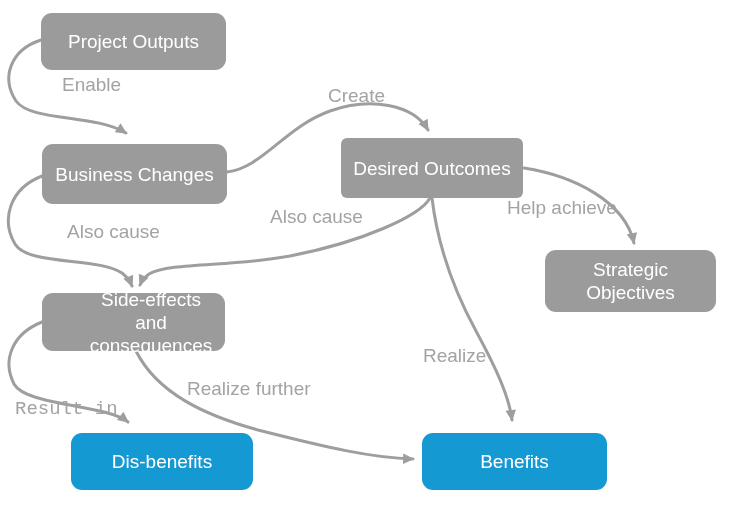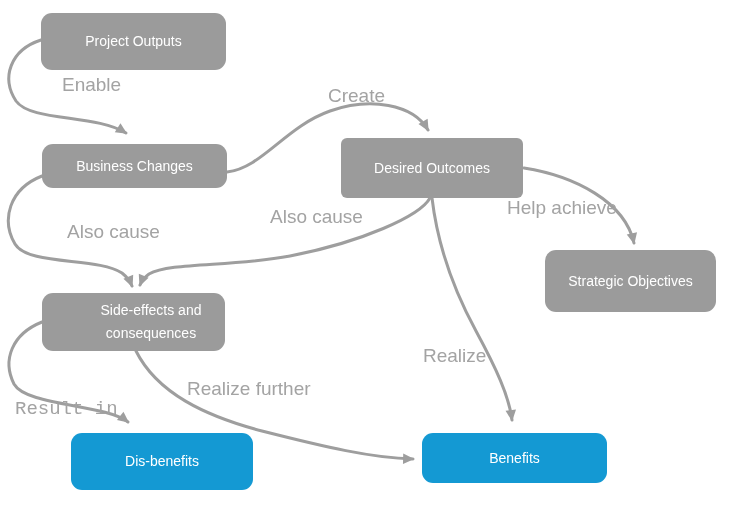--- a/index.html
+++ b/index.html
@@ -19,42 +19,42 @@
     stroke-linecap: round;
   }
   .node {
     position: absolute;
     border-radius: 11px;
     display: flex;
     align-items: center;
     justify-content: center;
     text-align: center;
     color: var(--node-text, #fff);
-    font-size: 14px;
+    font-size: 19px;
     line-height: 23px;
     padding: 0 10px;
     box-sizing: border-box;
   }
   .node.gray { background: var(--node-gray, #9b9b9b); }
   .node.blue { background: var(--node-blue, #1499d3); }
   .edge-label {
     position: absolute;
     font-size: 19px;
     color: var(--edge-label, #a3a3a3);
     white-space: nowrap;
   }
   
   #n-project    { left: 41px;  top: 13px;  width: 185px; height: 57px; }
-  #n-business   { left: 42px;  top: 144px; width: 185px; height: 44px; }
+  #n-business   { left: 42px;  top: 144px; width: 185px; height: 60px; }
   #n-desired    { left: 341px; top: 138px; width: 182px; height: 60px; border-radius: 6px; }
   #n-strategic  { left: 545px; top: 250px; width: 171px; height: 62px; }
   #n-strategic span { display: inline-block; max-width: 130px; }
   #n-side       { left: 42px;  top: 293px; width: 183px; height: 58px; padding-left: 45px; }
   #n-disben     { left: 44px;  top: 433px; width: 182px; height: 57px; margin-left: 27px; }
-  #n-benefits   { left: 422px; top: 433px; width: 185px; height: 50px; text-align: center; }
+  #n-benefits   { left: 422px; top: 433px; width: 185px; height: 57px; text-align: center; }
   
   #l-enable         { left: 62px;  top: 74px;  }
   #l-create         { left: 328px; top: 85px;  }
   #l-alsocause-a    { left: 67px;  top: 221px; }
   #l-alsocause-b    { left: 270px; top: 206px; }
   #l-helpachieve    { left: 507px; top: 197px; }
   #l-realize        { left: 423px; top: 345px; }
   #l-resultin       { left: 15px;  top: 398px; font-family: Liberation Mono, monospace; }
   #l-realizefurther { left: 187px; top: 378px; }
 </style>

